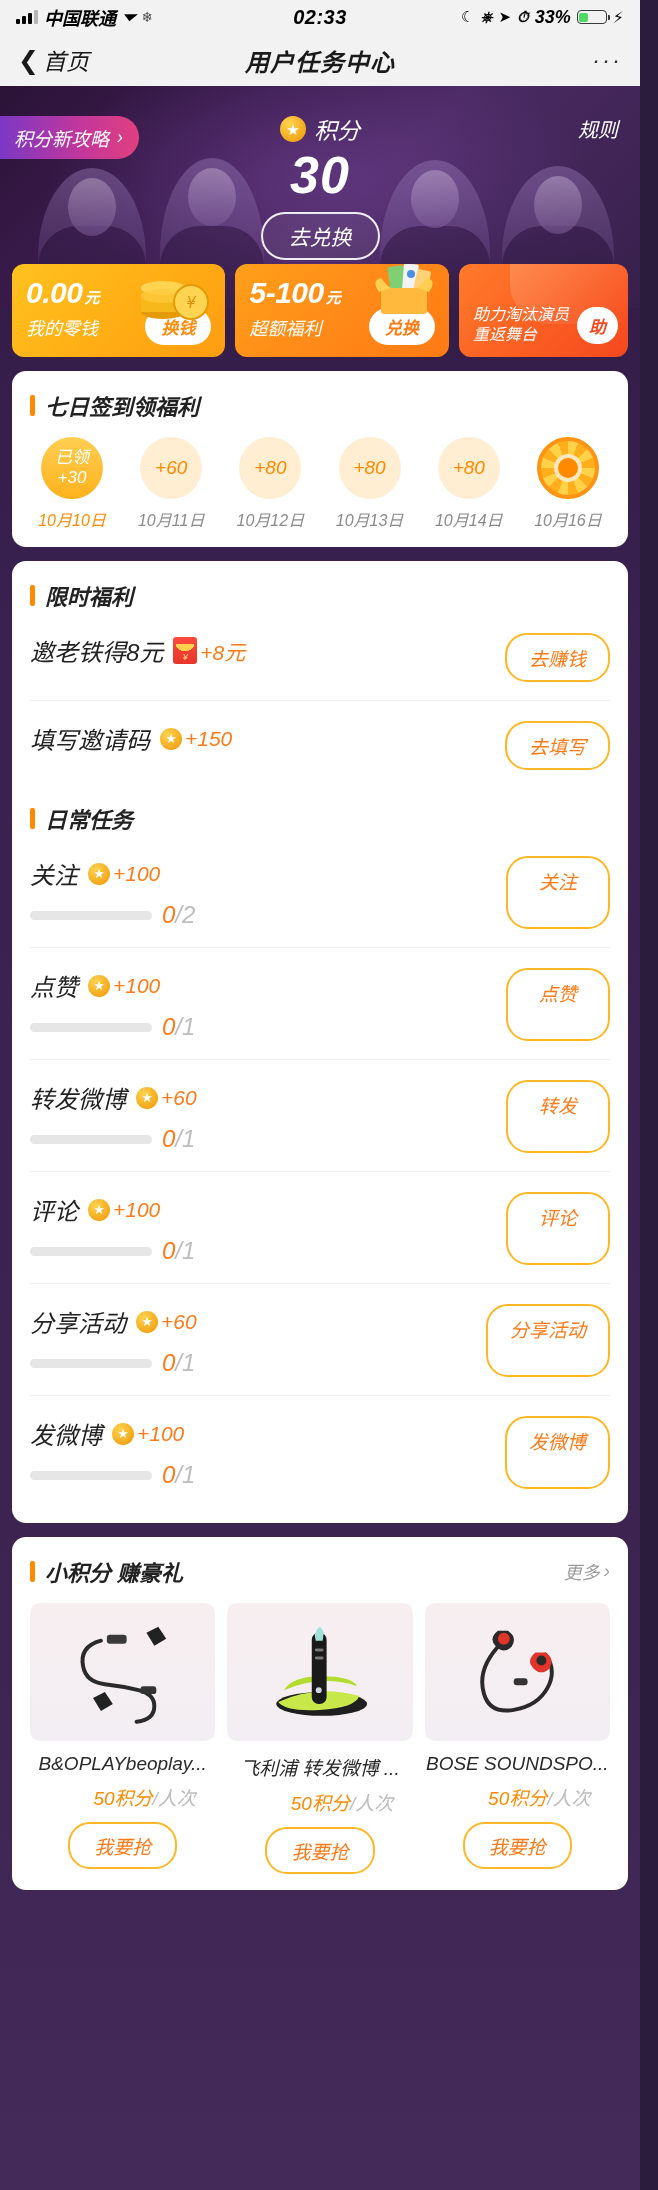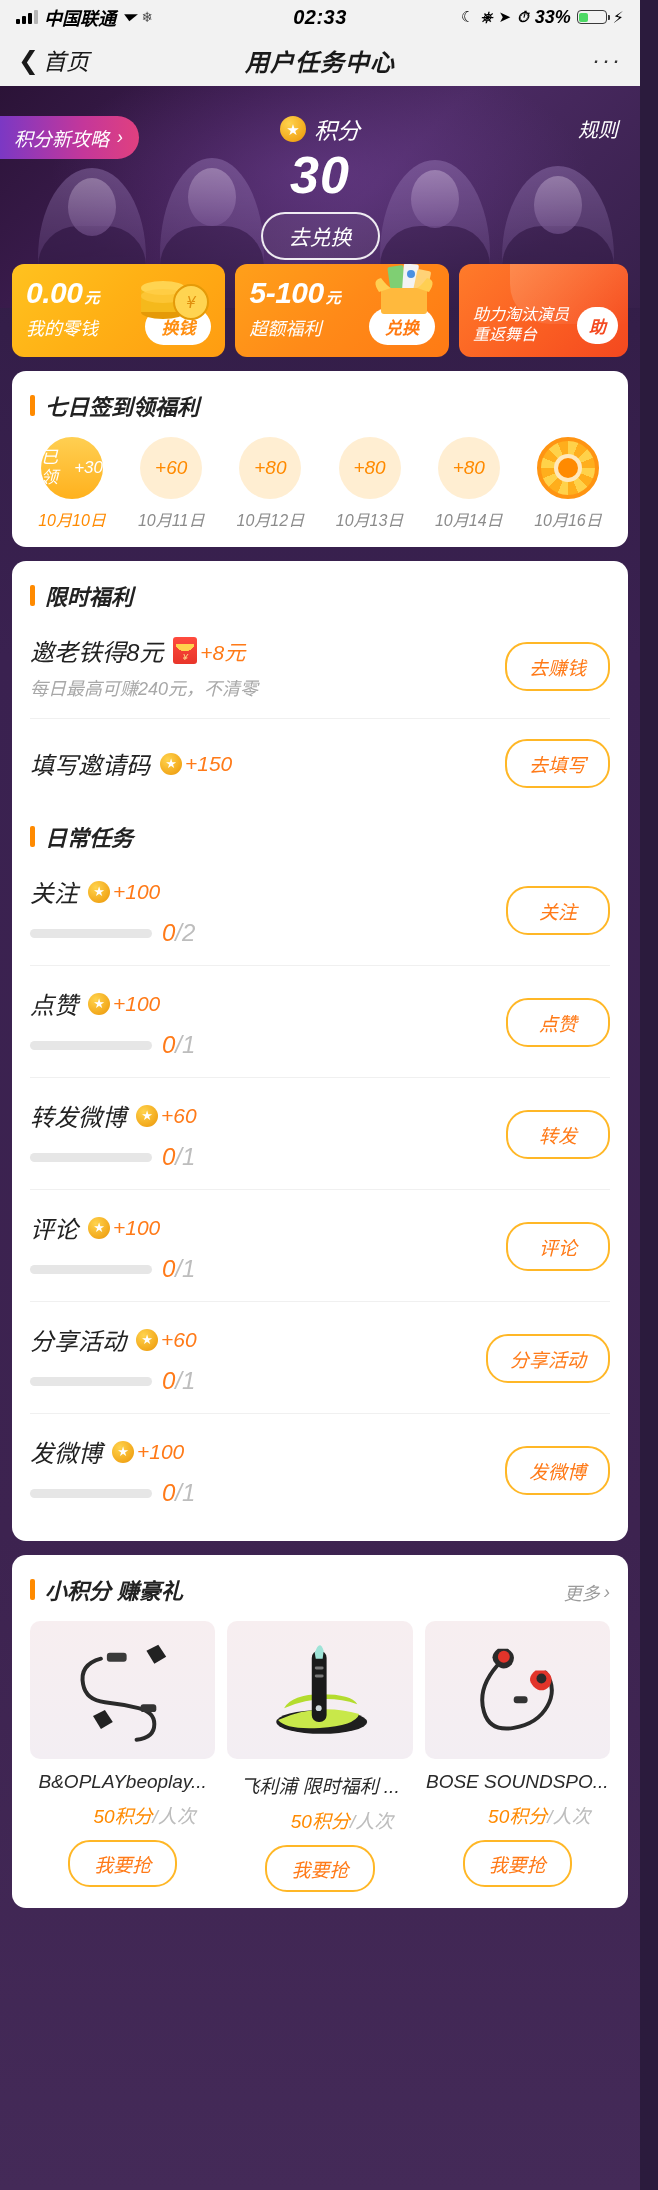--- a/index.html
+++ b/index.html
@@ -184,39 +184,39 @@
     border-radius: 0 12px 0 40px;
   }
 
   
   .card {
     background: #fff;
     border-radius: 14px;
     margin: 14px 12px 0;
     padding: 18px 18px 16px;
   }
-  .card-head { display: flex; align-items: flex-end; justify-content: space-between; }
+  .card-head { display: flex; align-items: center; justify-content: space-between; }
   .sec-title {
     display: flex; align-items: center; gap: 10px;
     font-size: 22px; font-weight: 700; color: #222;
   }
   .sec-title::before {
     content: ""; display: block; width: 5px; height: 21px;
     background: #ff8a00; border-radius: 2px;
   }
   .more-link { color: #9b9b9b; font-size: 18px; display: flex; align-items: center; gap: 4px; }
   .more-link .chev { font-size: 19px; font-weight: 300; }
 
   
   .signin-row { display: flex; justify-content: space-between; margin-top: 16px; }
   .signin-cell { display: flex; flex-direction: column; align-items: center; width: 84px; }
   .signin-bubble {
     width: 62px; height: 62px; border-radius: 50%;
     background: #ffeed2;
-    display: flex; flex-direction: row; align-items: center; justify-content: center;
+    display: flex; flex-direction: column; align-items: center; justify-content: center;
     color: #ff8a00; font-size: 19px; line-height: 1.15;
   }
   .signin-cell.claimed .signin-bubble {
     background: linear-gradient(180deg, #ffcf52, #ffb11d);
     color: #fff; font-size: 17px;
   }
   .signin-cell.claimed .signin-date { color: #ff8a00; }
   .signin-date { margin-top: 8px; font-size: 16px; color: #8b8b8b; white-space: nowrap; }
   .wheel {
     width: 62px; height: 62px; border-radius: 50%;
@@ -226,21 +226,21 @@
     display: flex; align-items: center; justify-content: center;
   }
   .wheel::after {
     content: ""; width: 20px; height: 20px; border-radius: 50%;
     background: #ff8a00; box-shadow: 0 0 0 4px #ffe8bc;
   }
 
   
   .task-list { margin-top: 2px; }
   .task-row {
-    display: flex; align-items: center; justify-content: space-between;
+    display: flex; justify-content: space-between;
     padding: 20px 0 18px;
     border-bottom: 1px solid #f0f0f0;
     gap: 20px;
   }
   .task-row:last-child { border-bottom: none; }
   .task-main { flex: 1; min-width: 0; }
   .task-title-line { display: flex; align-items: center; gap: 10px; flex-wrap: wrap; }
   .task-title { font-size: 24px; color: #222; }
   .reward { display: flex; align-items: center; gap: 3px; color: #ff7a18; font-size: 21px; font-weight: 500; }
   .reward .coin-star { width: 22px; height: 22px; font-size: 13px; }
@@ -490,21 +490,20 @@
 
       <div class="task-row">
         <div class="task-main">
           <div class="task-title-line">
             <span class="task-title">邀老铁得8元</span>
             <span class="reward">
               <span class="redpack"></span>
               <span>+8元</span>
             </span>
           </div>
-          <div class="task-sub">每日最高可赚240元，不清零</div>
         </div>
         <div class="task-btn">去赚钱</div>
       </div>
 
       <div class="task-row">
         <div class="task-main">
           <div class="task-title-line">
             <span class="task-title">填写邀请码</span>
             <span class="reward">
               <span class="coin-star">★</span>
@@ -686,21 +685,21 @@
             <ellipse cx="62" cy="92" rx="46" ry="12" fill="#1f1f1f"></ellipse>
             <path d="M18 90 q40 -18 82 -6 q-4 12 -40 14 q-34 2 -42 -8z" fill="#c8e84a"></path>
             <path d="M24 78 q38 -16 74 -4 q-6 -10 -36 -10 q-30 0 -38 14z" fill="#b4dc2e"></path>
             <rect x="52" y="20" width="15" height="72" rx="7" fill="#1a1a1a"></rect>
             <path d="M55 22 q5 -14 9 -2 l-1 8 h-7z" fill="#9fe3d7"></path>
             <rect x="55" y="36" width="9" height="3" rx="1.5" fill="#777"></rect>
             <rect x="55" y="44" width="9" height="3" rx="1.5" fill="#777"></rect>
             <circle cx="59" cy="78" r="3" fill="#cfd8dc"></circle>
           </svg>
         </div>
-        <div class="goods-name">飞利浦 限时福利 ...</div>
+        <div class="goods-name">飞利浦 转发微博 ...</div>
         <div class="goods-price">
           <b>50积分</b><span>/人次</span>
         </div>
         <div class="goods-btn">我要抢</div>
       </div>
 
       <div class="goods">
         <div class="goods-thumb">
           <svg class="prod" viewBox="0 0 120 120">
             <path d="M44 30 q-26 26 -18 52 q6 20 30 16 q24 -4 34 -22 q10 -18 -2 -34" fill="none" stroke="#2a2a2a" stroke-width="4" stroke-linecap="round"></path>

